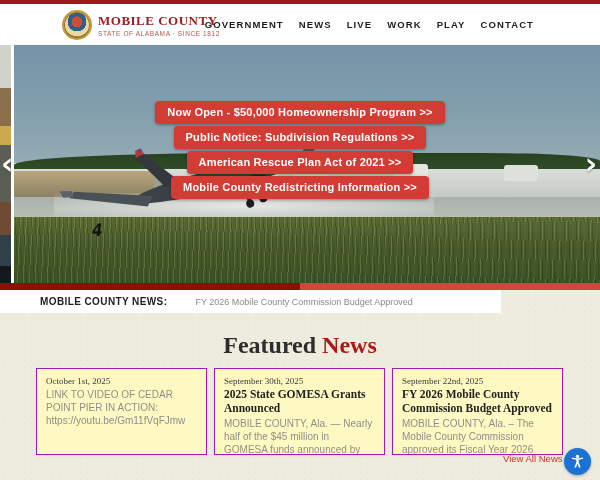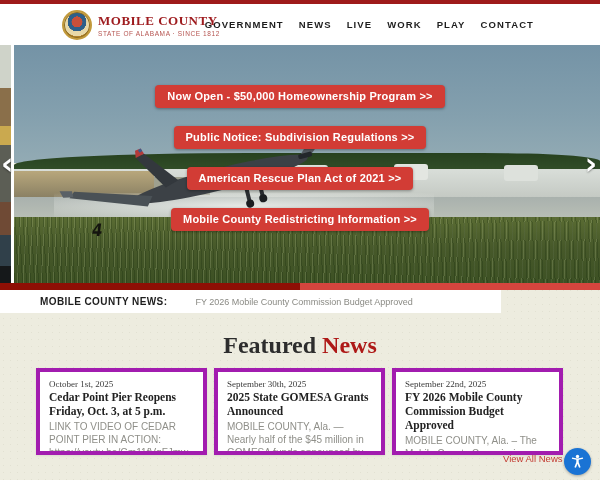--- a/index.html
+++ b/index.html
@@ -52,22 +52,22 @@
           background:radial-gradient(ellipse at 50% 50%, rgba(235,238,235,0.9), rgba(235,238,235,0)); }
   .grass { position:absolute; top:172px; left:0; width:100%; height:66px;
      background:
        repeating-linear-gradient(87deg, rgba(20,40,10,0.25) 0 1px, transparent 1px 4px),
        repeating-linear-gradient(93deg, rgba(220,230,180,0.18) 0 1px, transparent 1px 6px),
        linear-gradient(180deg,#5a6c33 0%, #47592a 45%, #3d5124 100%); }
   .runway-marker { position:absolute; top:176px; left:78px; color:#14140f; font-weight:bold;
      font-size:15px; transform:skewX(-8deg) scaleY(1.15); font-family:"DejaVu Sans", sans-serif; }
   .plane { position:absolute; top:58px; left:40px; }
 
-  .banner-col { position:absolute; top:40px; left:0; width:600px; display:flex;
-     flex-direction:column; align-items:center; gap:18px; }
+  .banner-col { position:absolute; top:56px; left:0; width:600px; display:flex;
+     flex-direction:column; align-items:center; gap:2px; }
   .banner { background:#d23c35; color:#ffffff; font-weight:bold; font-size:11px;
      padding:5px 12px 6px; border-radius:4px; letter-spacing:0.2px; cursor:pointer;
      box-shadow:0 1px 3px rgba(0,0,0,0.35); white-space:nowrap; }
   .chev { position:absolute; top:104px; color:#ffffff; font-size:30px; line-height:30px;
      font-family:"DejaVu Sans", sans-serif; cursor:pointer; text-shadow:0 1px 2px rgba(0,0,0,0.4); font-weight:bold;}
   .chev-left { left:1px; } .chev-right { right:3px; }
 
   
   .progress { position:absolute; top:283px; left:0; width:600px; height:7px; display:flex; }
   .progress .done { width:50%; height:100%; background:#8e0f05; }
@@ -78,21 +78,21 @@
      display:flex; align-items:center; }
   .ticker-label { margin-left:40px; font-size:10px; font-weight:bold; color:#1e1e1e; letter-spacing:0.4px; }
   .ticker-text { margin-left:28px; font-size:9px; color:#8a8a84; }
 
   
   .featured-title { position:absolute; top:332px; left:0; width:600px; text-align:center;
      font-family:"Liberation Serif", serif; font-weight:bold; font-size:24px; color:#2d2d2d; }
   .featured-title .red { color:#ae1917; }
 
   .cards { position:absolute; top:368px; left:36px; width:528px; display:flex; gap:7px; }
-  .card { width:171px; height:87px; background:#ffffff; border:4px solid #a21caf;
+  .card { width:171px; height:87px; background:#fef9c3; border:1px solid #a21caf;
      box-shadow:0 1px 2px rgba(0,0,0,0.08); padding:7px 9px; overflow:hidden; cursor:pointer; }
   .card-date { font-family:"Liberation Serif", serif; font-size:9px; color:#3a3a3a; }
   .card-title { font-family:"Liberation Serif", serif; font-weight:bold; font-size:11.5px;
      color:#222222; line-height:1.22; margin-top:1px; }
   .card-body { font-size:10px; color:#8f8f89; line-height:1.3; margin-top:2px; }
 
   .view-all { position:absolute; top:453px; left:503px; font-size:9.5px; color:#c23b31; cursor:pointer; }
 
   
   .a11y-btn { position:absolute; top:448px; left:564px; width:27px; height:27px; border-radius:50%;
@@ -174,21 +174,20 @@
 <div class="ticker">
   <span class="ticker-label">MOBILE COUNTY NEWS:</span>
   <span class="ticker-text">FY 2026 Mobile County Commission Budget Approved</span>
 </div>
 
 <h2 class="featured-title serif"><span>Featured </span><span class="red">News</span></h2>
 
 <div class="cards">
   <article class="card">
     <div class="card-date">October 1st, 2025</div>
-    <div class="card-title">Cedar Point Pier Reopens Friday, Oct. 3, at 5 p.m.</div>
     <div class="card-body">LINK TO VIDEO OF CEDAR POINT PIER IN ACTION: https://youtu.be/Gm11fVqFJmw</div>
   </article>
   <article class="card">
     <div class="card-date">September 30th, 2025</div>
     <div class="card-title">2025 State GOMESA Grants Announced</div>
     <div class="card-body">MOBILE COUNTY, Ala. — Nearly half of the $45 million in GOMESA funds announced by Governor Kay</div>
   </article>
   <article class="card">
     <div class="card-date">September 22nd, 2025</div>
     <div class="card-title">FY 2026 Mobile County Commission Budget Approved</div>

